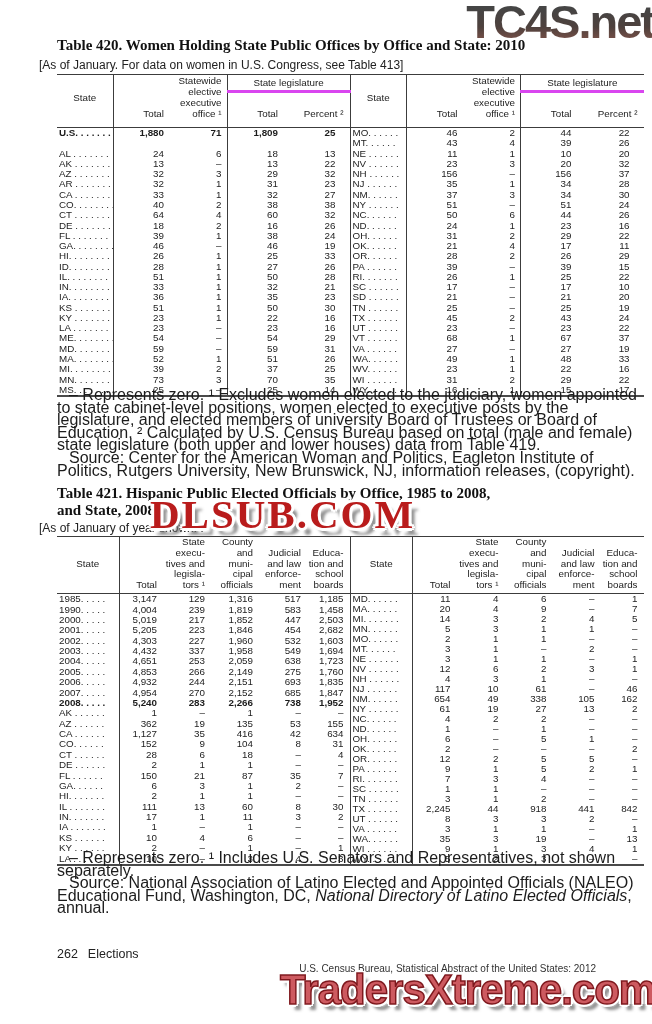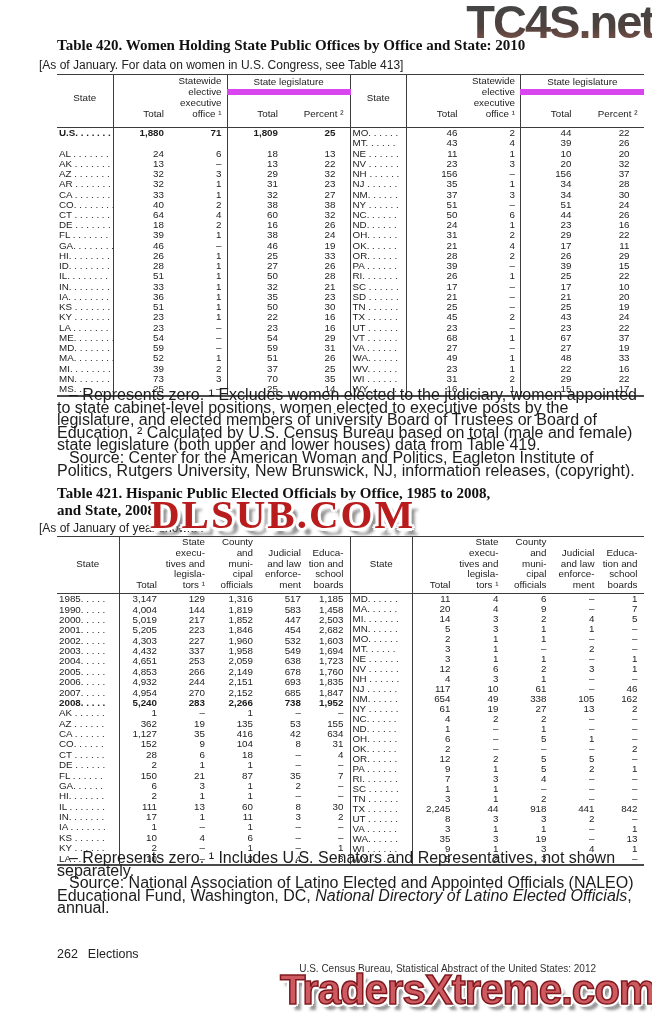--- a/index.html
+++ b/index.html
@@ -37,21 +37,21 @@
   .t420 col.c-total  { width:56px; }
   .t420 col.c-office { width:58px; border-right:1px solid #3c3c3c; }
   .t420 col.c-ltot   { width:56px; }
   .t420 col.c-pct    { width:67px; }
   .t420.left col.c-pct { border-right:1px solid #3c3c3c; }
   .t420 td.num { padding-right:5px; }
   .t420 td:nth-child(5) { padding-right:14px; }
   .t420 thead th { vertical-align:bottom; line-height:11px; padding-bottom:8px; }
   .t420 th.h-state { vertical-align:middle; text-align:center; }
   .t420 th.h-total, .t420 th.h-office { text-align:right; padding-right:5px; white-space:pre-line; }
-  .t420 th.h-leg { text-align:center; border-bottom:6px solid #d946ef; height:15px; vertical-align:middle; padding-bottom:1px; }
+  .t420 th.h-leg { text-align:center; border-bottom:3px solid #d946ef; height:15px; vertical-align:middle; padding-bottom:1px; }
   .t420 th.h-ltot { text-align:right; padding-right:5px; height:31px; }
   .t420 th.h-pct  { text-align:right; padding-right:6px; height:31px; }
 
   
   .t421 { width:293px; }
   .t421 col.c-state { width:62px; border-right:1px solid #3c3c3c; }
   .t421 col.c-total { width:44px; }
   .t421 col.c-exec  { width:48px; }
   .t421 col.c-cnty  { width:48px; }
   .t421 col.c-jud   { width:48px; }
@@ -568,21 +568,21 @@
             <td class="lbl">1985. . . . .</td>
             <td class="num">3,147</td>
             <td class="num">129</td>
             <td class="num">1,316</td>
             <td class="num">517</td>
             <td class="num">1,185</td>
           </tr>
           <tr>
             <td class="lbl">1990. . . . .</td>
             <td class="num">4,004</td>
-            <td class="num">144</td>
+            <td class="num">239</td>
             <td class="num">1,819</td>
             <td class="num">583</td>
             <td class="num">1,458</td>
           </tr>
           <tr>
             <td class="lbl">2000. . . . .</td>
             <td class="num">5,019</td>
             <td class="num">217</td>
             <td class="num">1,852</td>
             <td class="num">447</td>
@@ -618,21 +618,21 @@
             <td class="num">253</td>
             <td class="num">2,059</td>
             <td class="num">638</td>
             <td class="num">1,723</td>
           </tr>
           <tr>
             <td class="lbl">2005. . . . .</td>
             <td class="num">4,853</td>
             <td class="num">266</td>
             <td class="num">2,149</td>
-            <td class="num">678</td>
+            <td class="num">275</td>
             <td class="num">1,760</td>
           </tr>
           <tr>
             <td class="lbl">2006. . . . .</td>
             <td class="num">4,932</td>
             <td class="num">244</td>
             <td class="num">2,151</td>
             <td class="num">693</td>
             <td class="num">1,835</td>
           </tr>

